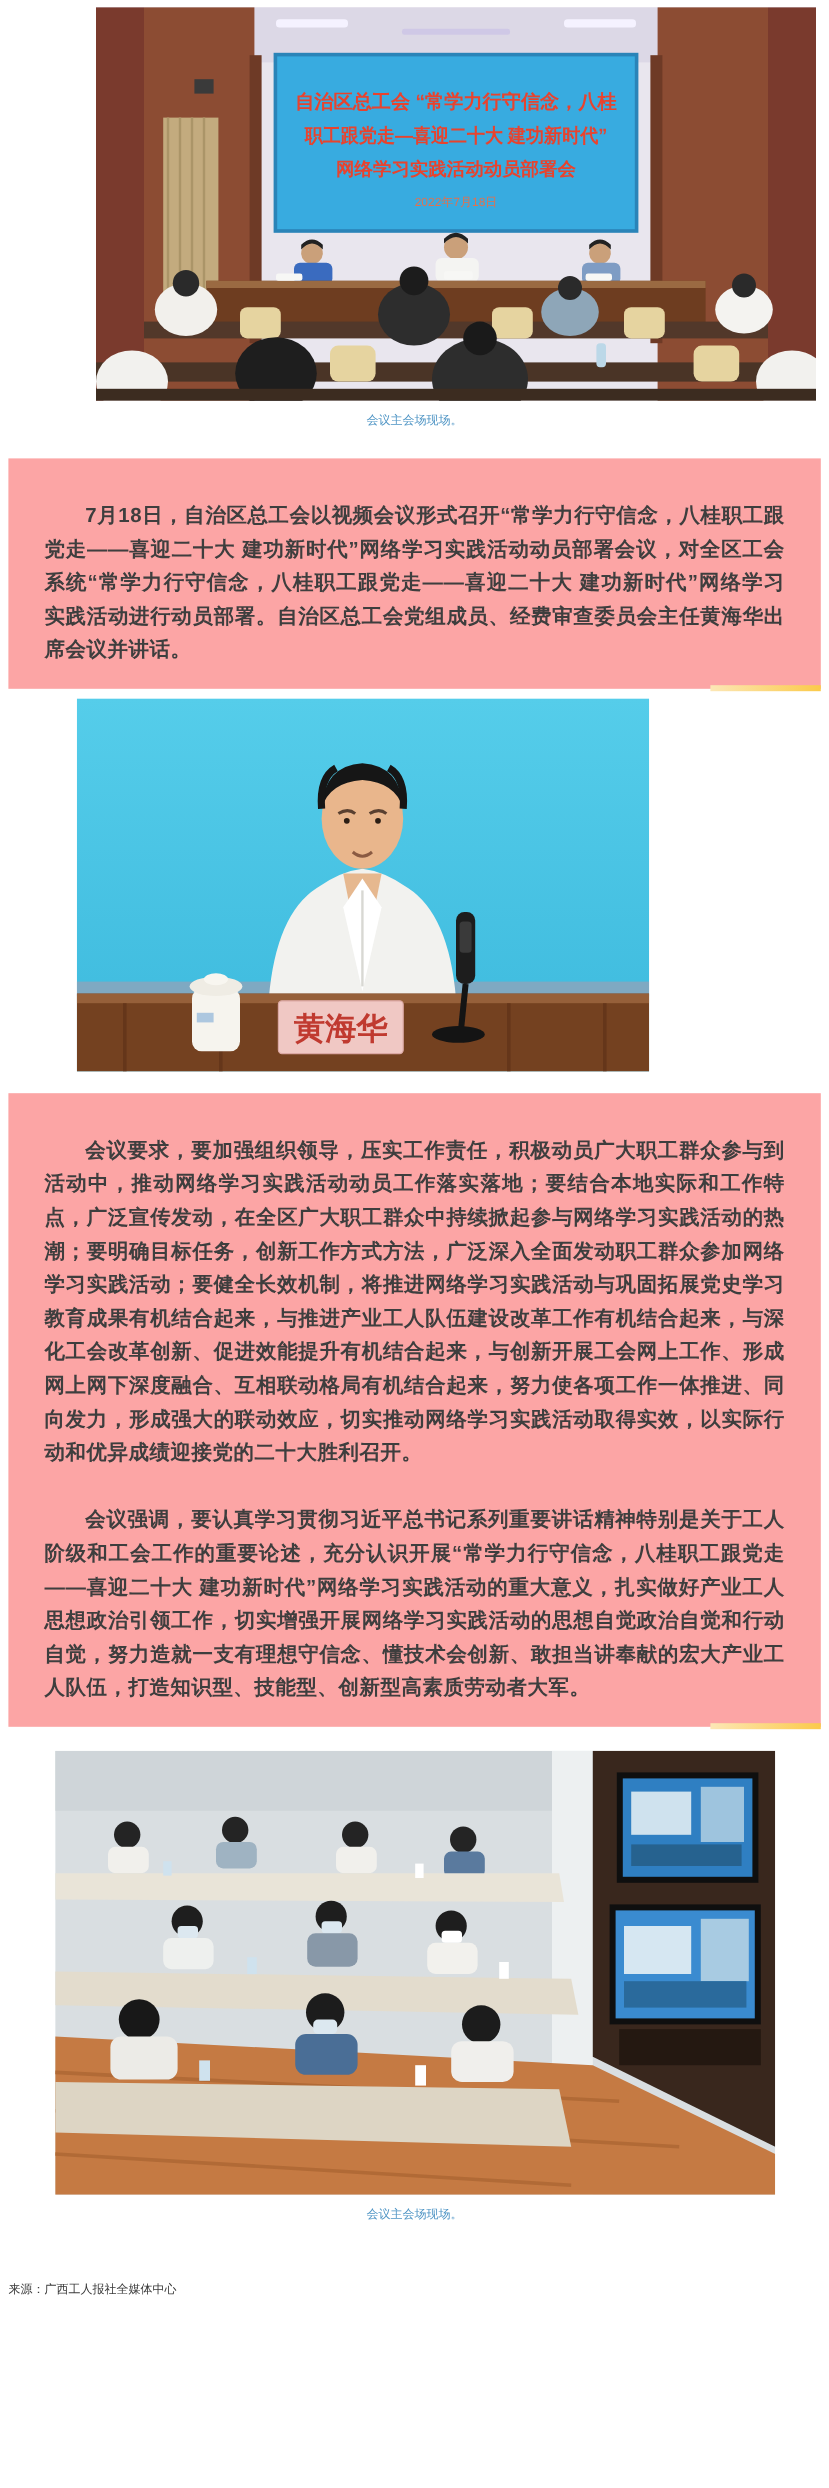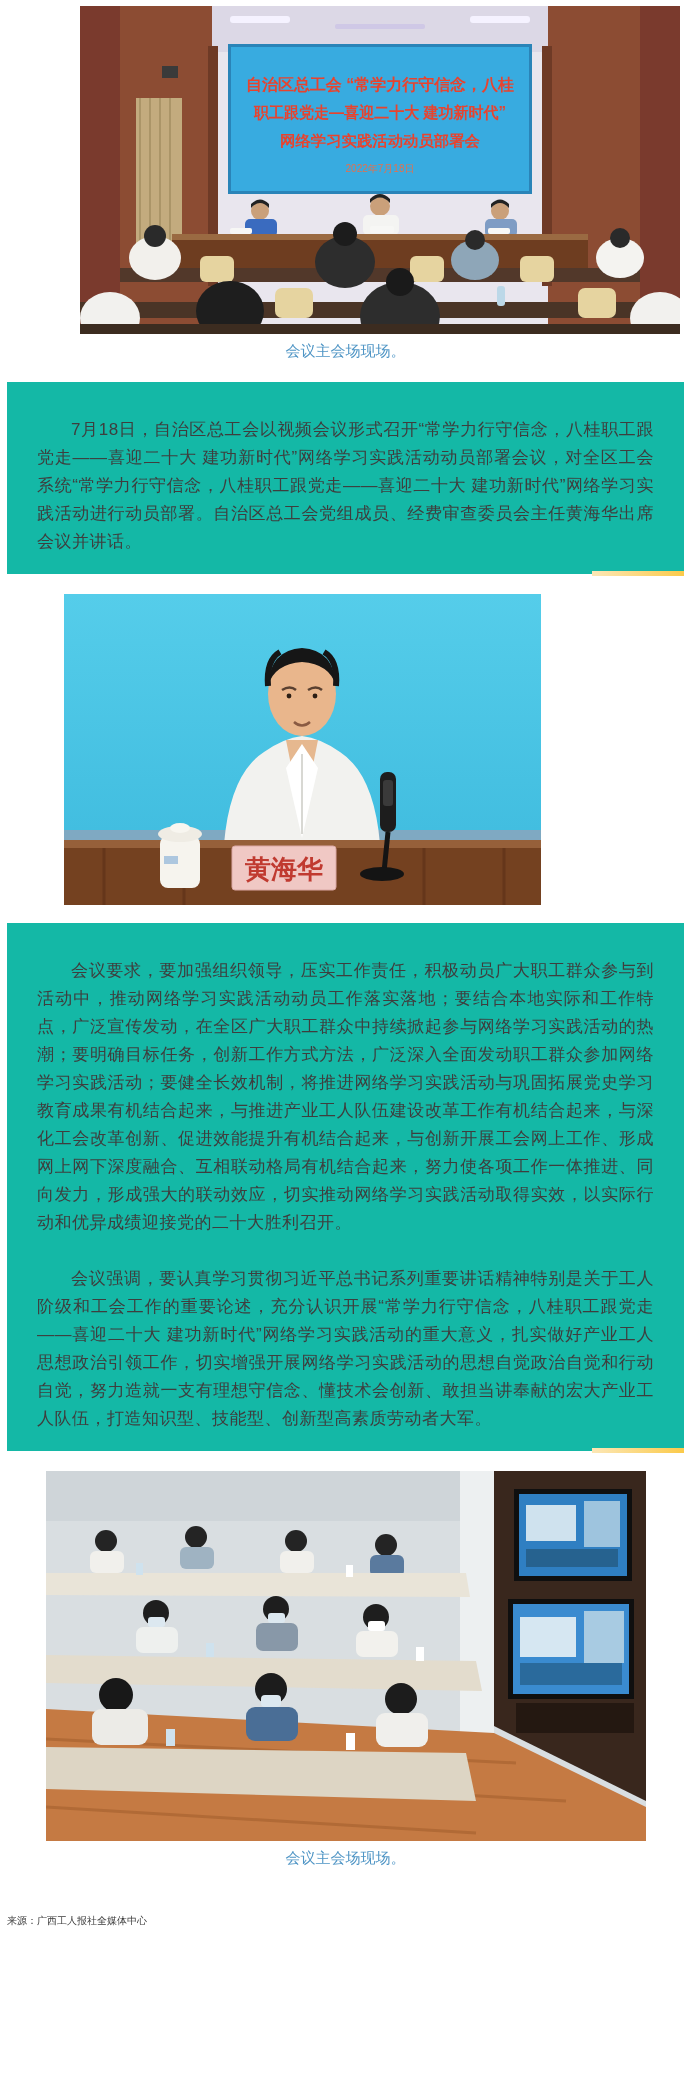--- a/index.html
+++ b/index.html
@@ -8,43 +8,44 @@
     font-family:"Liberation Sans","DejaVu Sans",sans-serif;
     color:#3e3e3e;
     -webkit-font-smoothing:antialiased;
   }
   .page{width:691px;overflow:hidden;background:#fff;}
 
   
   .photo{display:block;margin:0 auto;line-height:0;}
   .photo svg{display:block;}
   .photo-1{width:532px;margin-top:6px;}
-  .photo-2{width:563px;margin-top:20px;}
+  .photo-2{width:563px;margin-top:8px;}
   .photo-3{width:600px;margin-top:20px;}
 
   
   .caption{
     text-align:center;
     color:#4f95c5;
-    font-size:15px;
+    font-size:10px;
     line-height:20px;
     margin:7px 0 0 0;
   }
 
   
   .note-box{
     position:relative;
     margin:21px 7px 0 7px;
-    background:#14b8a6;
+    background:#fca5a5;
     padding:34px 30px 18px 30px;
     font-size:17px;
     line-height:28px;
     letter-spacing:.5px;
     text-align:justify;
     color:#3e3e3e;
+    font-weight:bold;
   }
   .note-box p{margin:0;text-indent:2em;}
   .note-box p + p{margin-top:28px;}
   .note-box::after{
     content:"";
     position:absolute;
     right:0;bottom:-2px;
     width:92px;height:5px;
     background:linear-gradient(90deg,#fce7b6,#fbca4a);
   }

